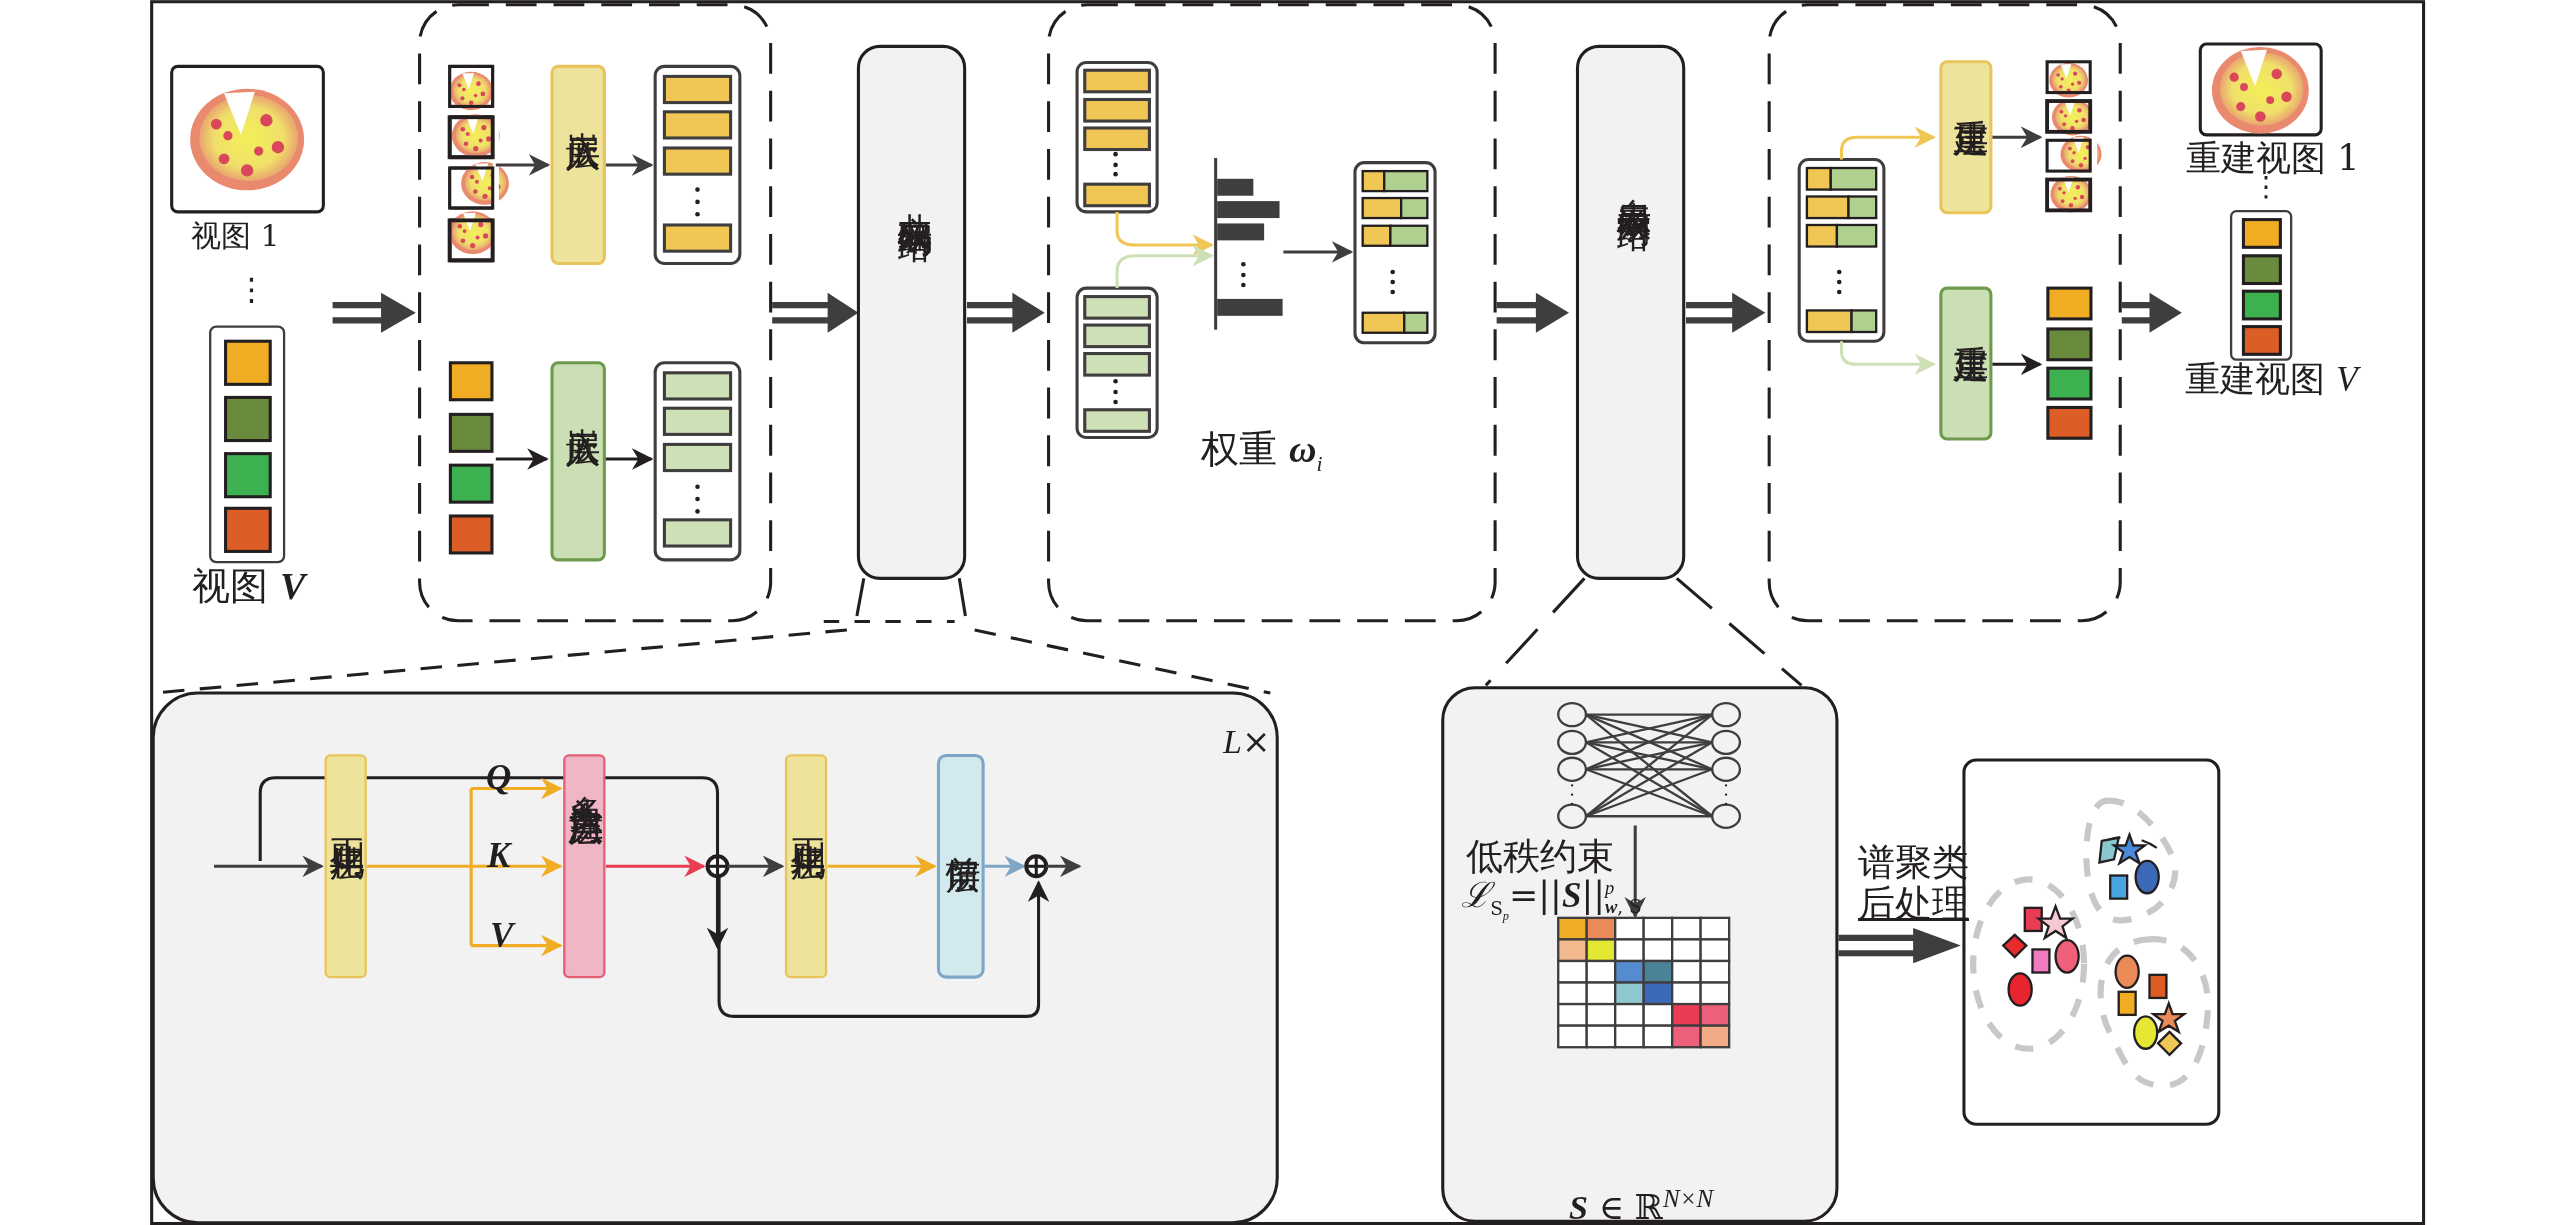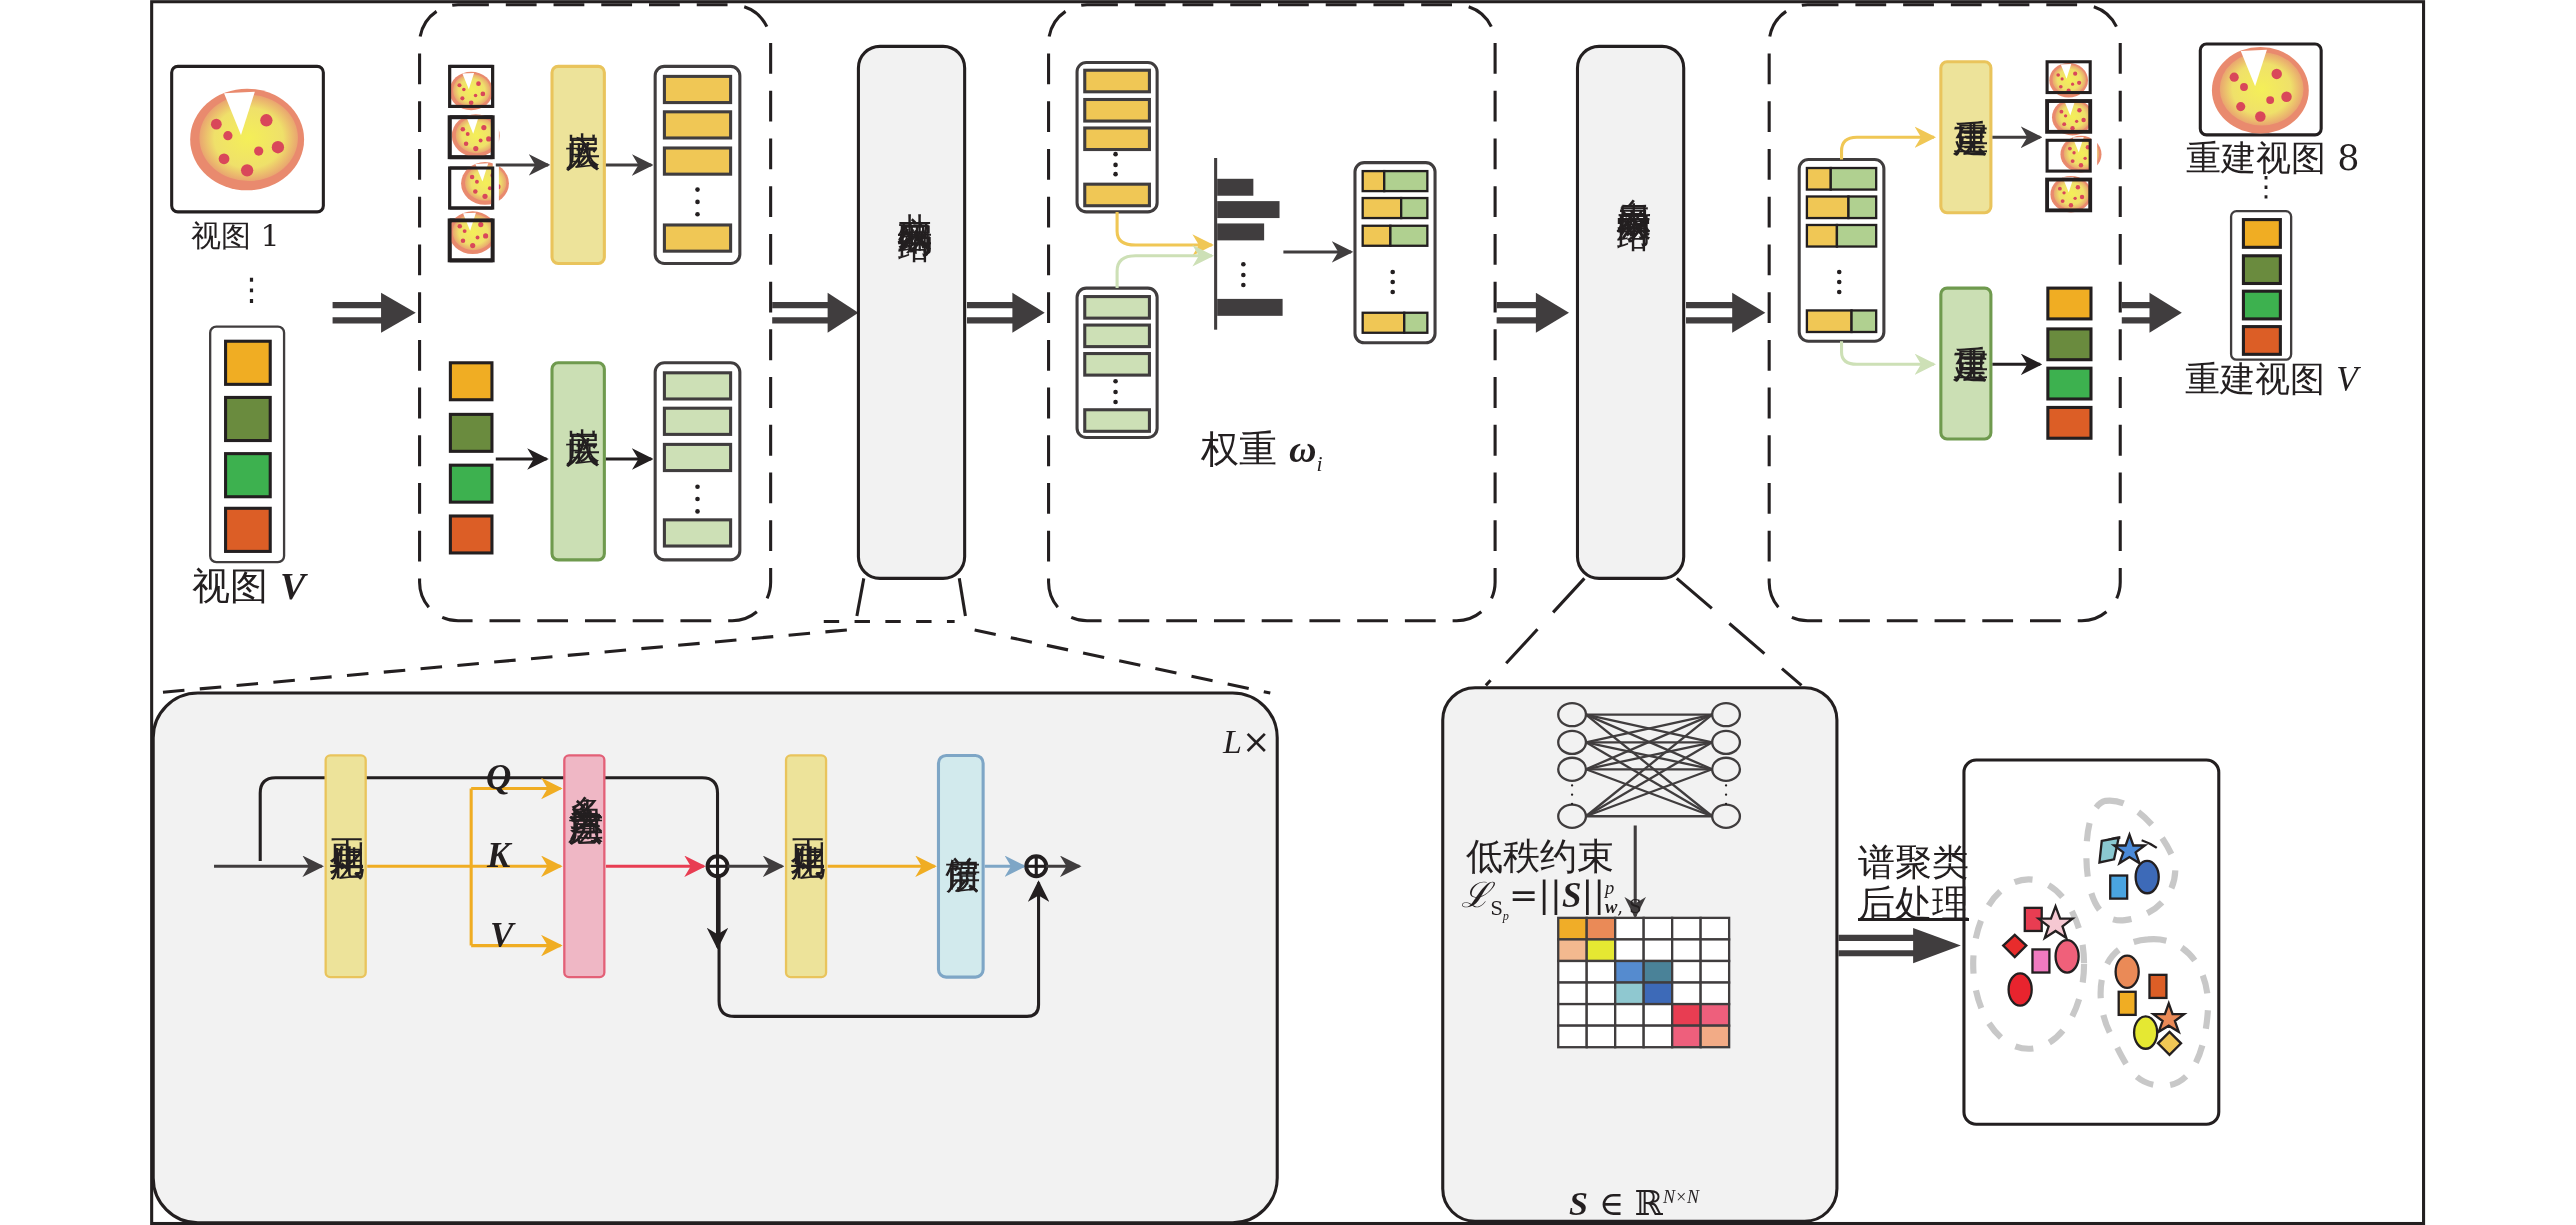--- a/index.html
+++ b/index.html
@@ -434,21 +434,21 @@
 <div class="lbl cjk" style="left:1201px;top:430px;font-size:38px;">
   <span>权重</span>
   <span class="bi">ω</span><sub class="it" style="font-size:21.6px;">i</sub>
 </div>
 
 <div class="vlbl cjk" style="left:1611px;top:171px;width:40px;">自表示学习网络</div>
 
 <div class="vlbl cjk" style="left:1945px;top:91px;width:43px;">重建层</div>
 <div class="vlbl cjk" style="left:1945px;top:317px;width:43px;">重建层</div>
 
-<div class="lbl cjk" style="left:2186px;top:141px;font-size:35px;">重建视图 8</div>
+<div class="lbl cjk" style="left:2186px;top:141px;font-size:35px;">重建视图 1</div>
 <div class="lbl" style="left:2252px;top:173px;font-size:28px;">⋮</div>
 <div class="lbl cjk" style="left:2185px;top:362px;font-size:35px;text-align:center;">
   <span>重建视图</span>
   <span class="it">V</span>
 </div>
 
 <div class="lbl" style="left:1223px;top:724px;font-size:34px;">
   <span class="it">L</span><span>×</span>
 </div>
 <div class="vlbl cjk" style="left:326px;top:811px;width:38px;">正则化层</div>
@@ -460,18 +460,18 @@
 <div class="lbl bi" style="left:490px;top:918px;font-size:35px;">V</div>
 
 <div class="lbl cjk" style="left:1466px;top:838px;font-size:37px;">低秩约束</div>
 <div class="lbl" style="left:1461px;top:878px;font-size:35px;">
   <span class="it">ℒ</span><sub style="font-size:18.5px;"><span>S</span><sub class="it" style="font-size:12.3px;">p</sub></sub><span>=||</span><span class="bi">S</span><span>||</span><span style="display:inline-flex;flex-direction:column;vertical-align:middle;font-size:18.5px;line-height:1;">
       <span class="it">p</span>
       <span><span class="bi">w</span><span>, S</span></span>
     </span>
 </div>
 <div class="lbl" style="left:1569px;top:1186px;font-size:34px;">
-  <span class="bi">S</span><span> ∈ ℝ</span><sup class="it" style="font-size:18px;">N×N</sup>
+  <span class="bi">S</span><span> ∈ ℝ</span><sup class="it" style="font-size:25px;">N×N</sup>
 </div>
 
 <div class="lbl cjk" style="left:1858px;top:844px;font-size:37px;text-align:right;">谱聚类</div>
 <div class="lbl cjk" style="left:1858px;top:885px;font-size:37px;text-decoration:underline;">后处理</div>
 
 
 </body></html>

